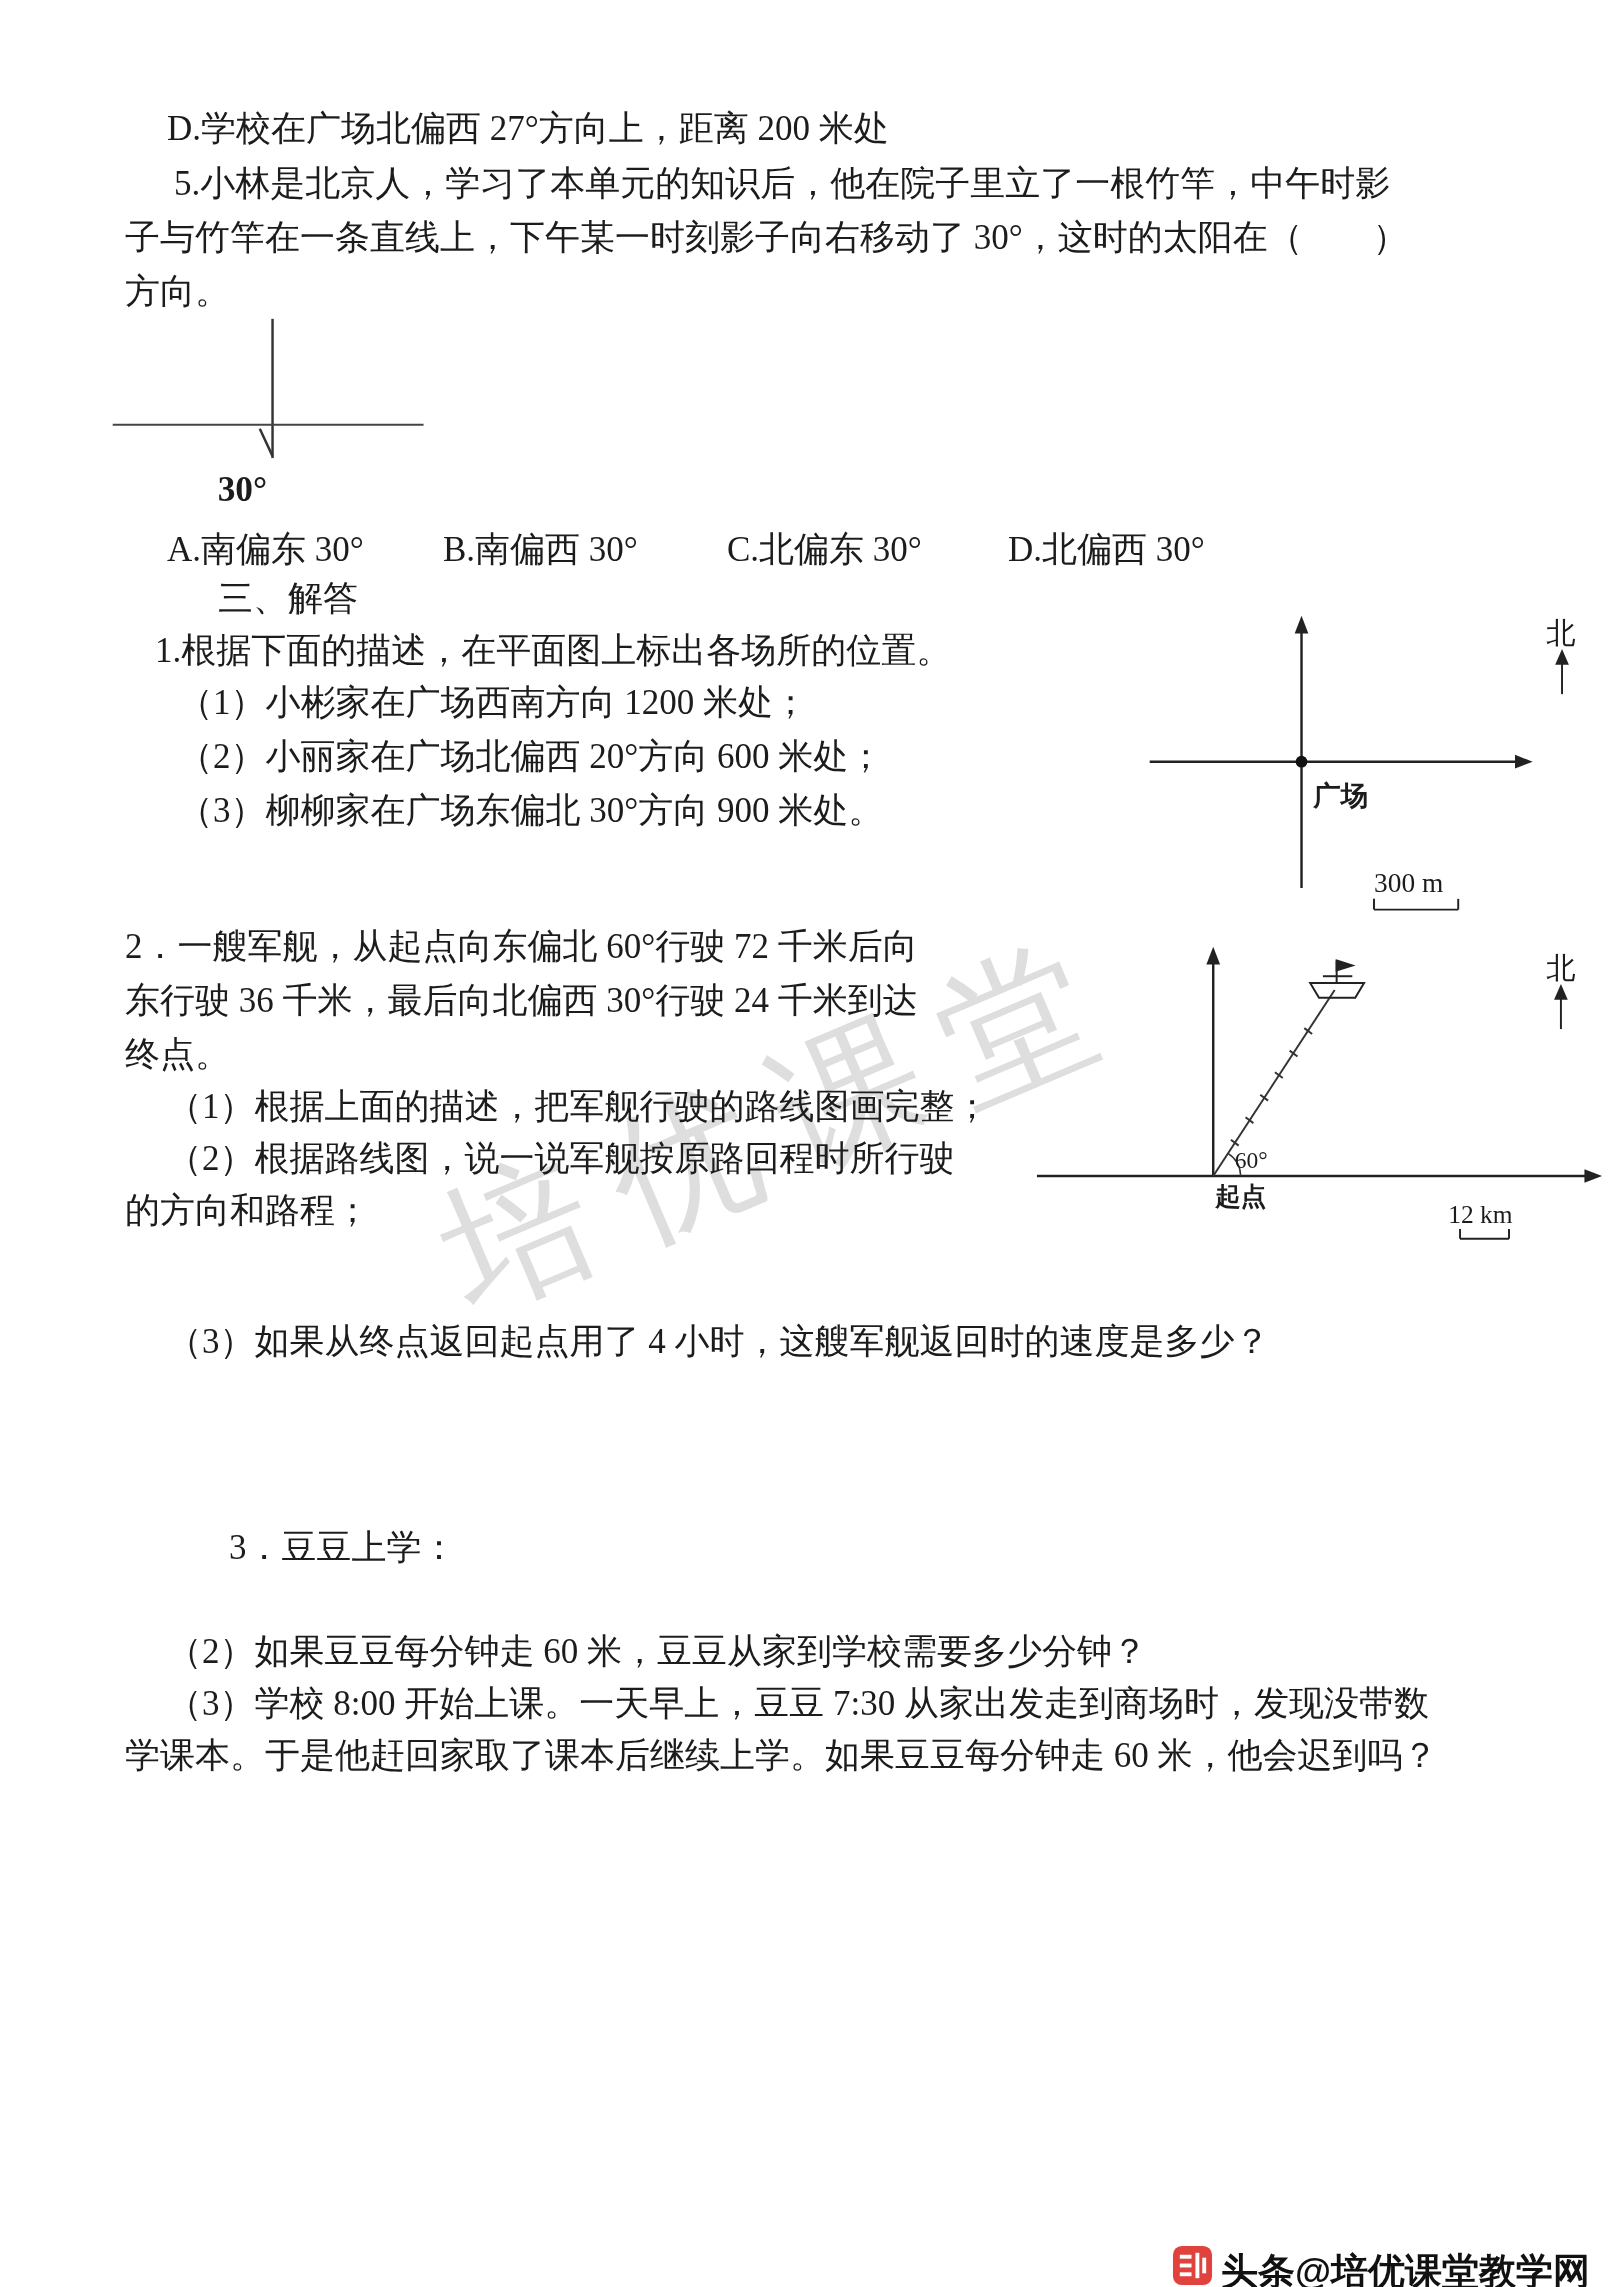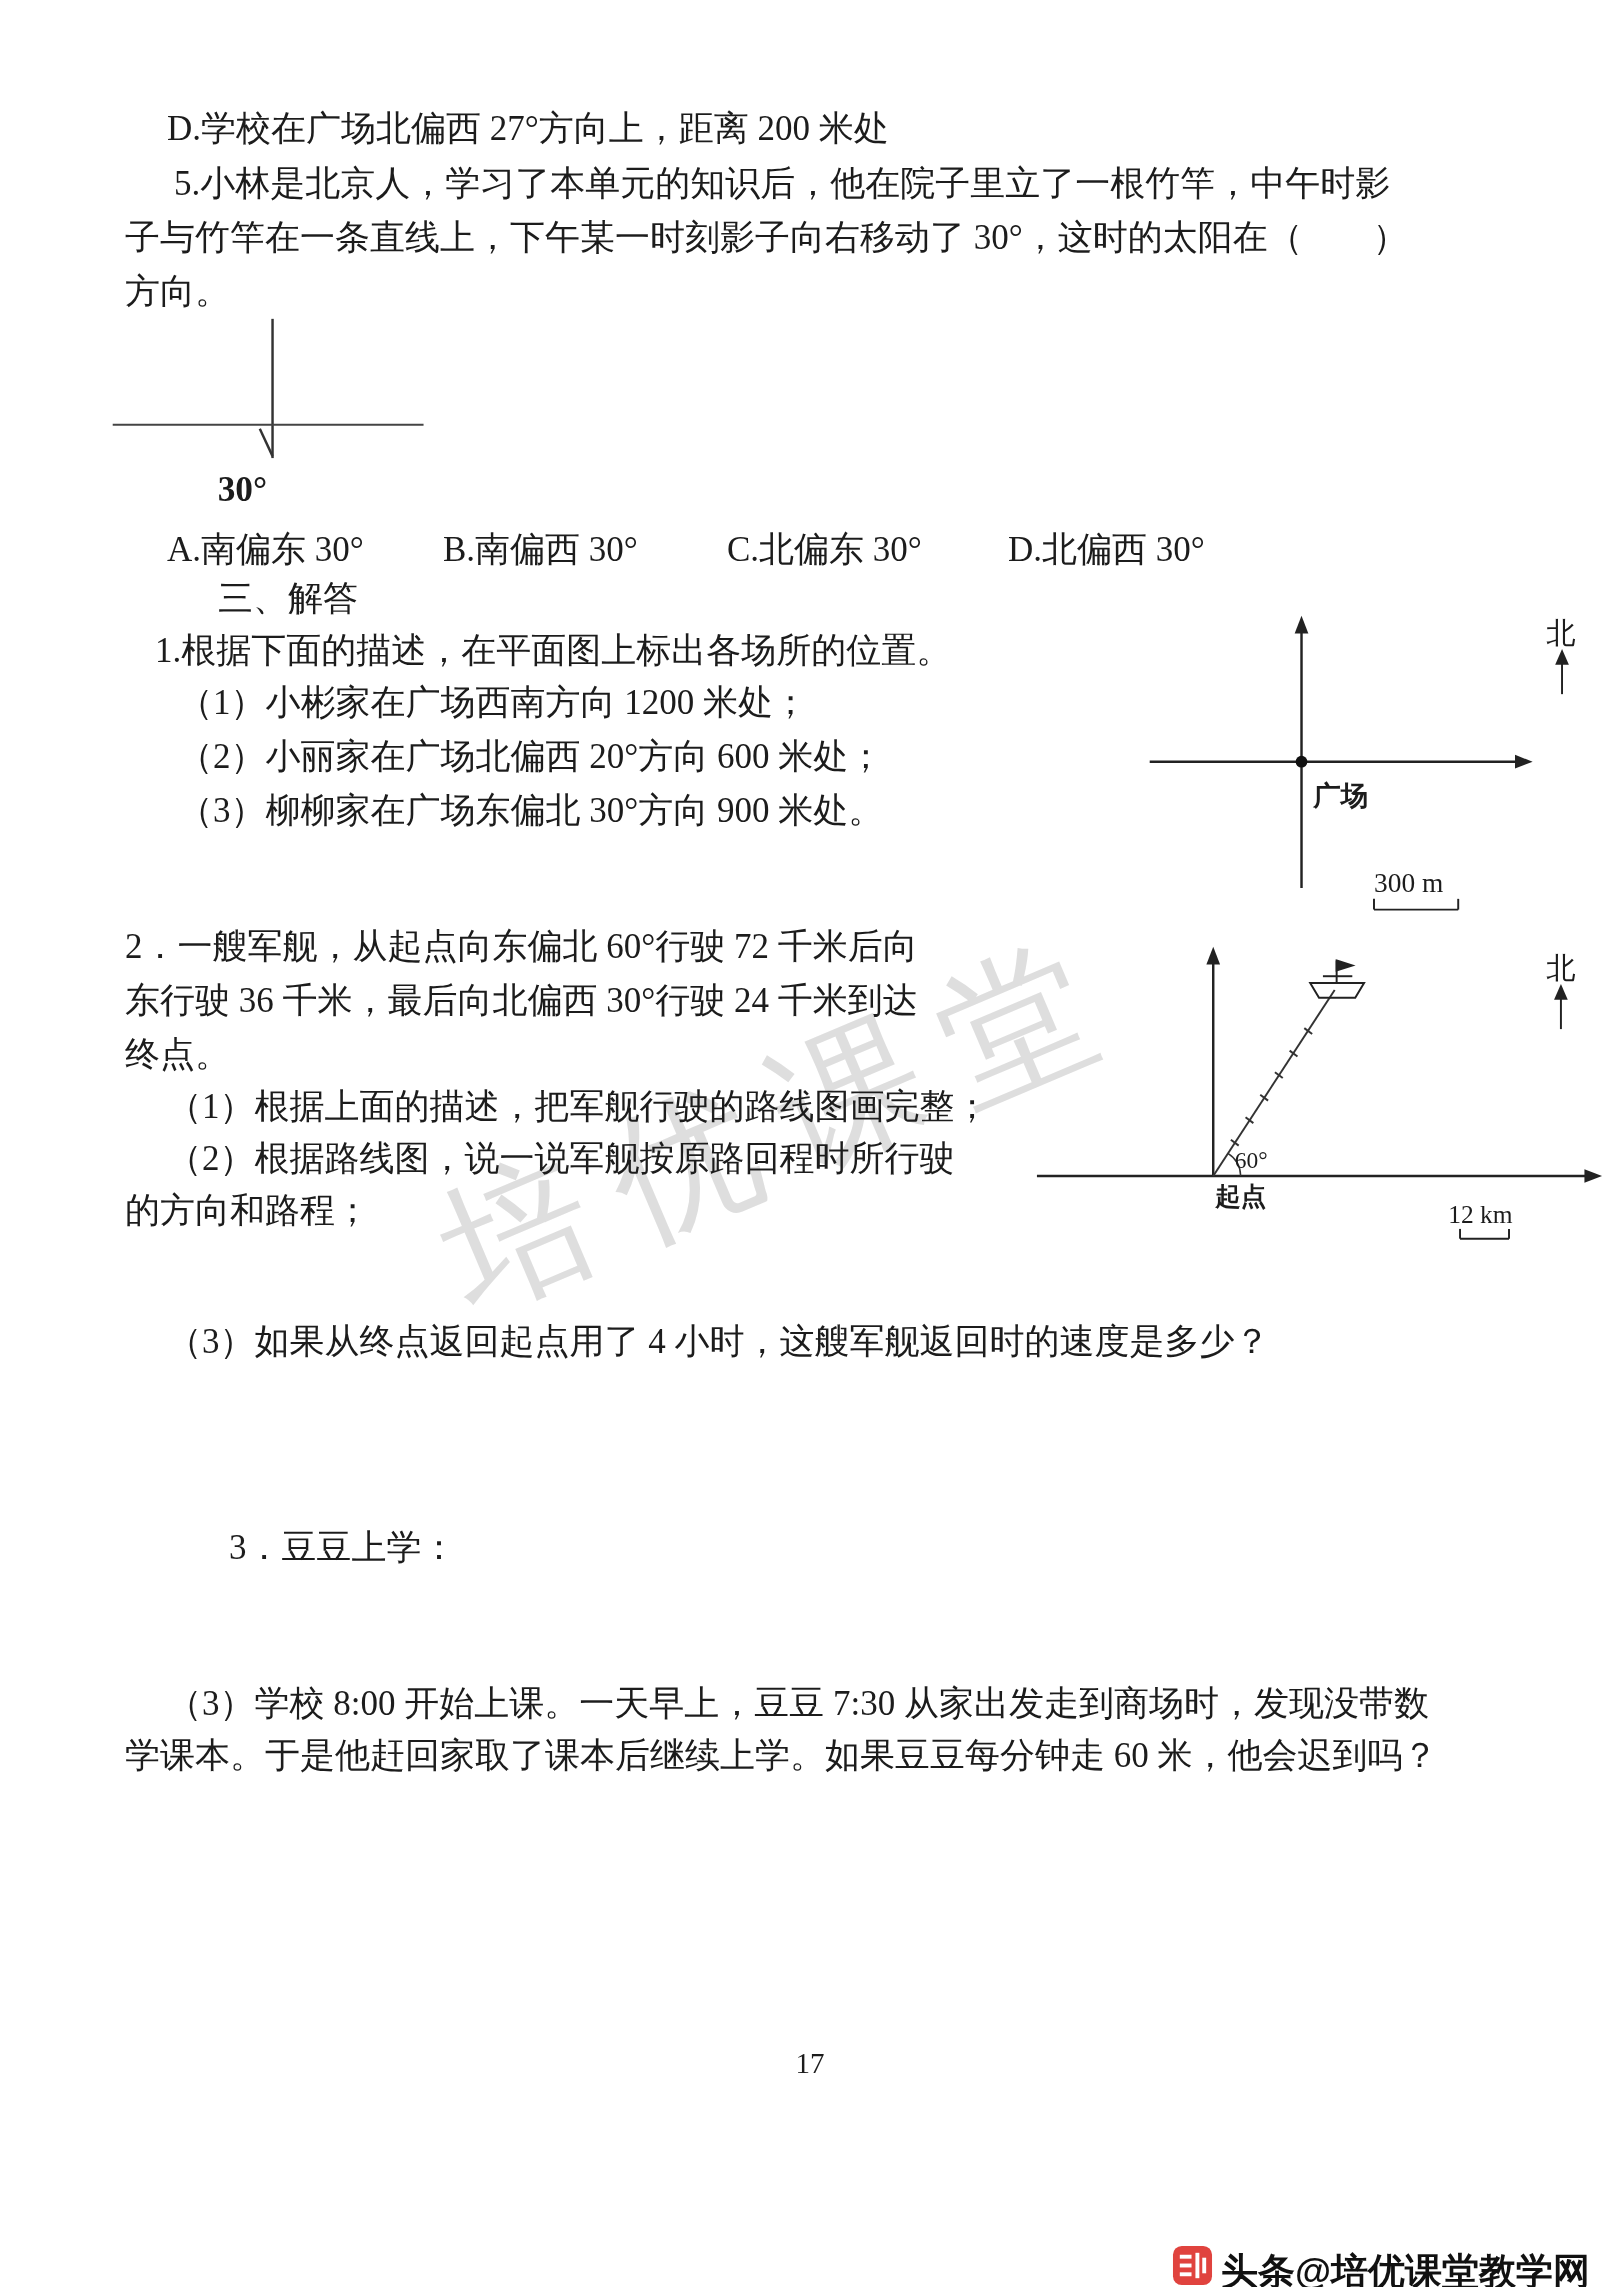--- a/index.html
+++ b/index.html
@@ -146,24 +146,24 @@
       <text x="438" y="290" font-size="26">12 km</text>
       <line x1="450" y1="306" x2="500" y2="306" stroke="#222" stroke-width="2"></line>
       <line x1="450" y1="306" x2="450" y2="296" stroke="#222" stroke-width="2"></line>
       <line x1="500" y1="306" x2="500" y2="296" stroke="#222" stroke-width="2"></line>
     </svg>
   </div>
 
   <div class="t" style="left:167px; top:1319px;">（3）如果从终点返回起点用了 4 小时，这艘军舰返回时的速度是多少？</div>
 
   <div class="t" style="left:229px; top:1525px;">3．豆豆上学：</div>
+  <div class="t" style="left:167px; top:1629px;">（2）如果豆豆每分钟走 60 米，豆豆从家到学校需要多少分钟？</div>
   <div class="t" style="left:167px; top:1681px;">（3）学校 8:00 开始上课。一天早上，豆豆 7:30 从家出发走到商场时，发现没带数</div>
   <div class="t" style="left:125px; top:1733px;">学课本。于是他赶回家取了课本后继续上学。如果豆豆每分钟走 60 米，他会迟到吗？</div>
 
-  <div class="page-number">17</div>
 
   <div class="footer-logo">
     <svg width="41" height="41" viewBox="0 0 42 42">
       <rect x="1" y="1" width="40" height="40" rx="9" fill="#e0433e"></rect>
       <rect x="8" y="10" width="12" height="4" fill="#fff"></rect>
       <rect x="8" y="19" width="12" height="4" fill="#fff"></rect>
       <rect x="8" y="28" width="12" height="4" fill="#fff"></rect>
       <rect x="24" y="8" width="4" height="26" fill="#fff"></rect>
       <rect x="31" y="13" width="4" height="16" fill="#fff"></rect>
     </svg>

